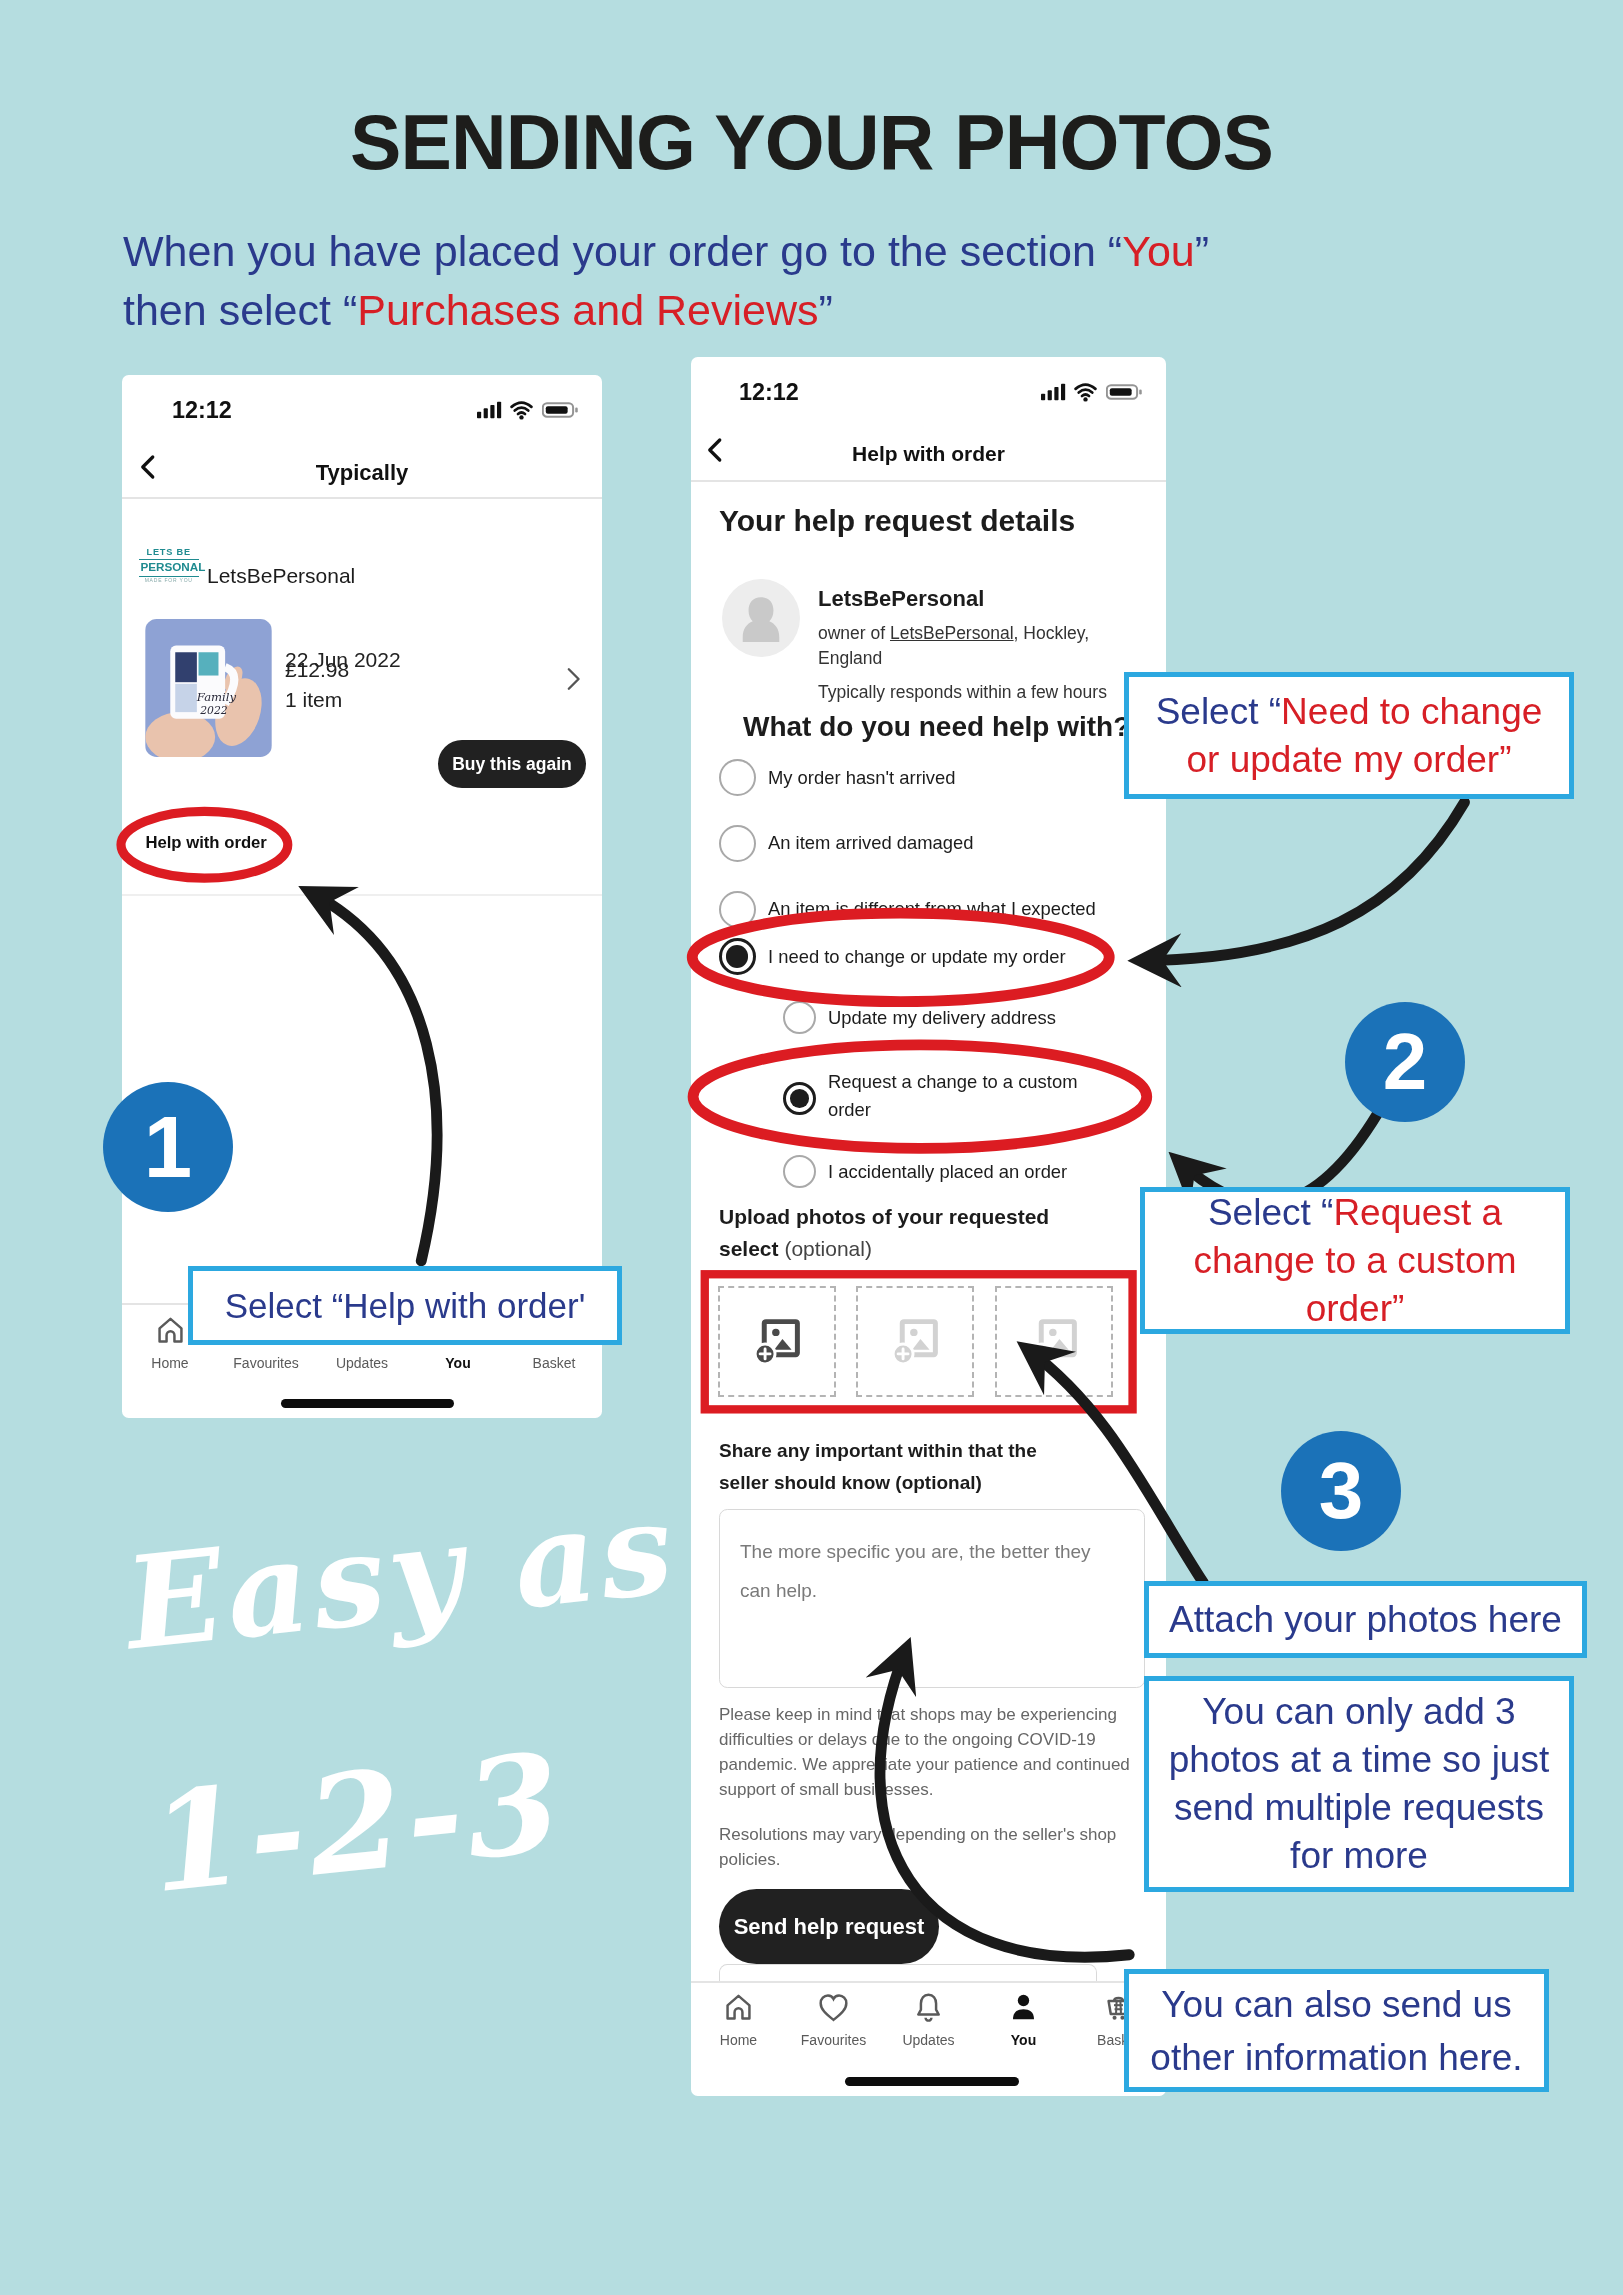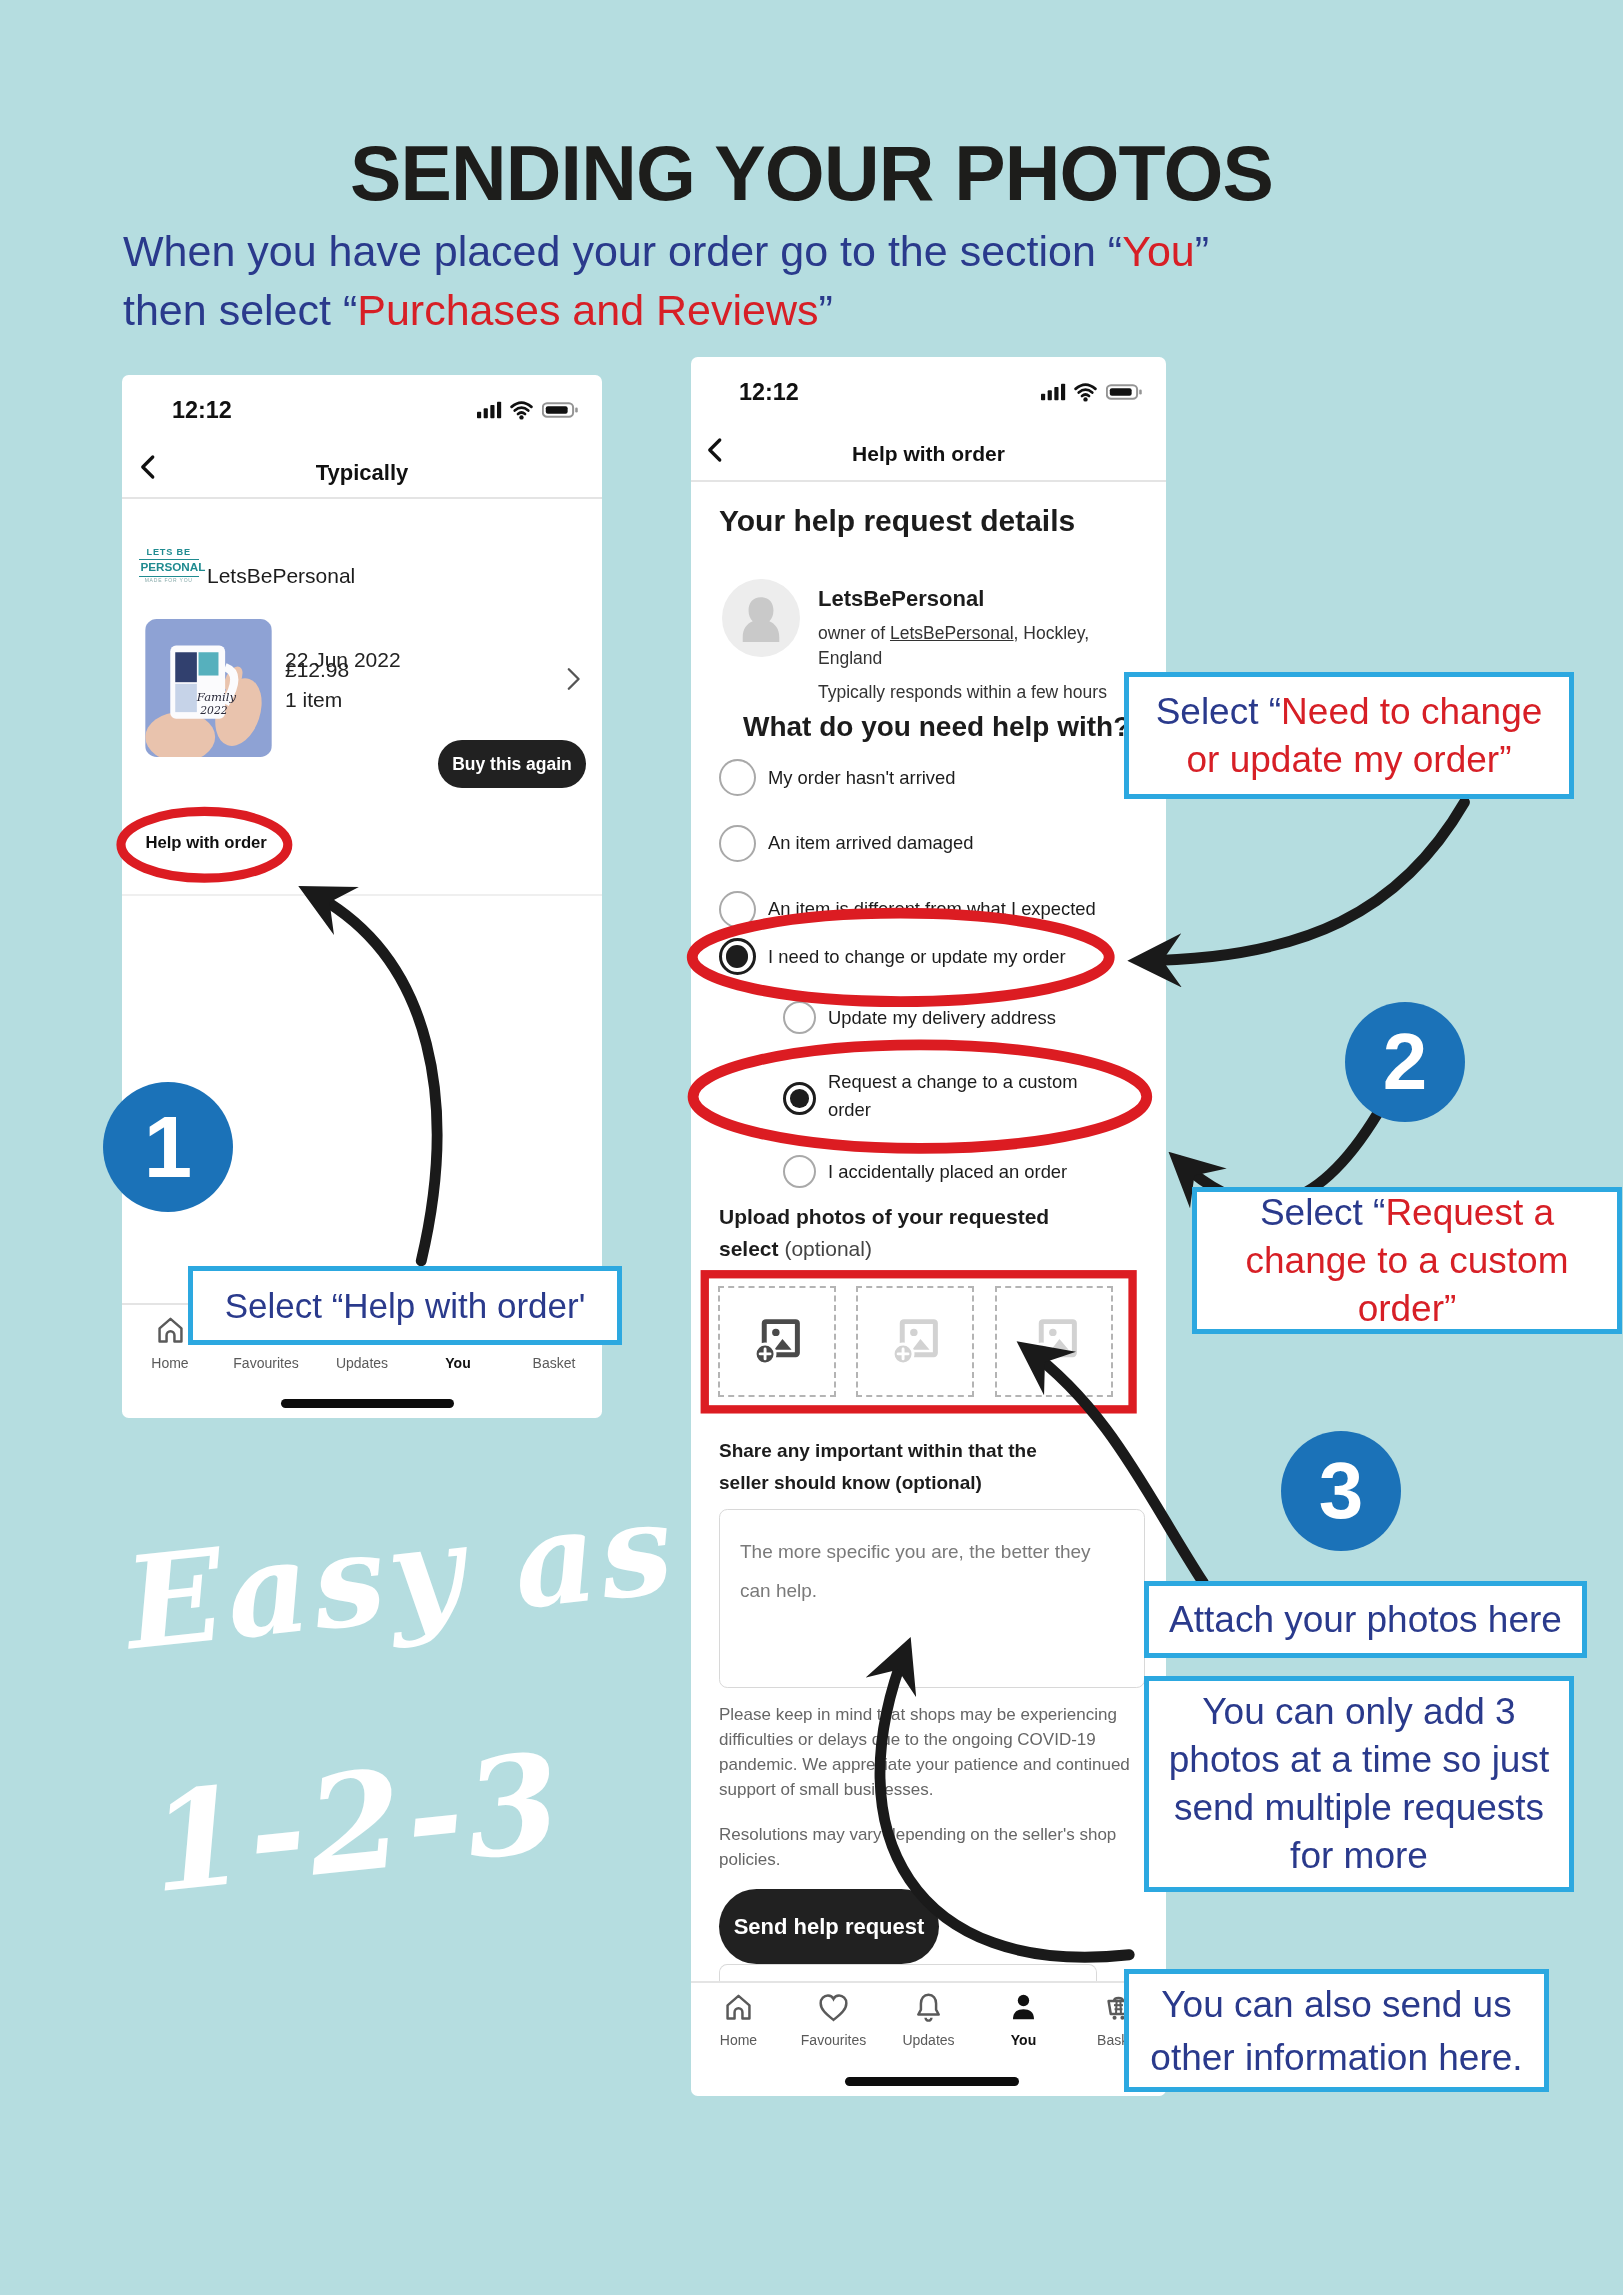--- a/index.html
+++ b/index.html
@@ -4,21 +4,21 @@
 <style>
   * { margin:0; padding:0; box-sizing:border-box; }
   html,body { background:#9fcfd3; }
   .canvas {
     position:relative; width:1623px; height:2295px; overflow:hidden;
     background:#b5dde0; font-family:"Liberation Sans", sans-serif; color:#222;
   }
   .abs { position:absolute; }
   .title {
     position:absolute; left:0; right:0; top:98px; text-align:center;
-    font-size:77px; font-weight:bold; letter-spacing:-0.8px; color:#1d1d1b;margin-top:31px;
+    font-size:77px; font-weight:bold; letter-spacing:-0.8px; color:#1d1d1b;
   }
   .subtitle { position:absolute; left:123px; top:222px; font-size:43px; line-height:59px; color:#2a3a8c; }
   .redtxt { color:#d71f26; }
   .easy {
     position:absolute; color:#fff; font-family:"DejaVu Serif", serif; font-style:italic; font-weight:bold;
     transform:rotate(-6deg); letter-spacing:4.2px; z-index:5;
   }
   .phone { position:absolute; background:#fff; border-radius:6.7px; z-index:10; }
   .divider { position:absolute; left:0; right:0; height:1.7px; background:#e4e4e4; }
   .ptime { position:absolute; font-size:23.4px; font-weight:bold; color:#111; }
@@ -363,21 +363,21 @@
   <div class="stepcircle" style="left:103px; top:1082px; width:130px; height:130px; font-size:87px;">1</div>
   <div class="stepcircle" style="left:1345px; top:1002px; width:120px; height:120px; font-size:80px;">2</div>
   <div class="stepcircle" style="left:1281px; top:1431px; width:120px; height:120px; font-size:80px;">3</div>
 
   <div class="callout" style="left:1124px; top:672px; width:450px; height:127px; line-height:48px; padding:0 11.7px;">
     <div style="width:421px;"><span>Select “</span><span class="redtxt">Need to change or update my order</span><span class="redtxt">”</span></div>
   </div>
 
   <div class="callout" style="left:188px; top:1266px; width:434px; height:79px; font-size:35px;">Select “Help with order'</div>
 
-  <div class="callout" style="left:1192px; top:1187px; width:430px; height:147px; line-height:48px; padding:0 20px;">
+  <div class="callout" style="left:1140px; top:1187px; width:430px; height:147px; line-height:48px; padding:0 20px;">
     <div style="width:385px;"><span>Select “</span><span class="redtxt">Request a change to a custom order</span><span class="redtxt">”</span></div>
   </div>
 
   <div class="callout" style="left:1144px; top:1581px; width:443px; height:77px;">Attach your photos here</div>
 
   <div class="callout" style="left:1144px; top:1676px; width:430px; height:216px; line-height:48px; padding:0 5px;">
     <div style="width:417px;">You can only add 3 photos at a time so just send multiple requests for more</div>
   </div>
 
   <div class="callout" style="left:1124px; top:1969px; width:425px; height:123px; line-height:53px; padding:0 8.3px;">

